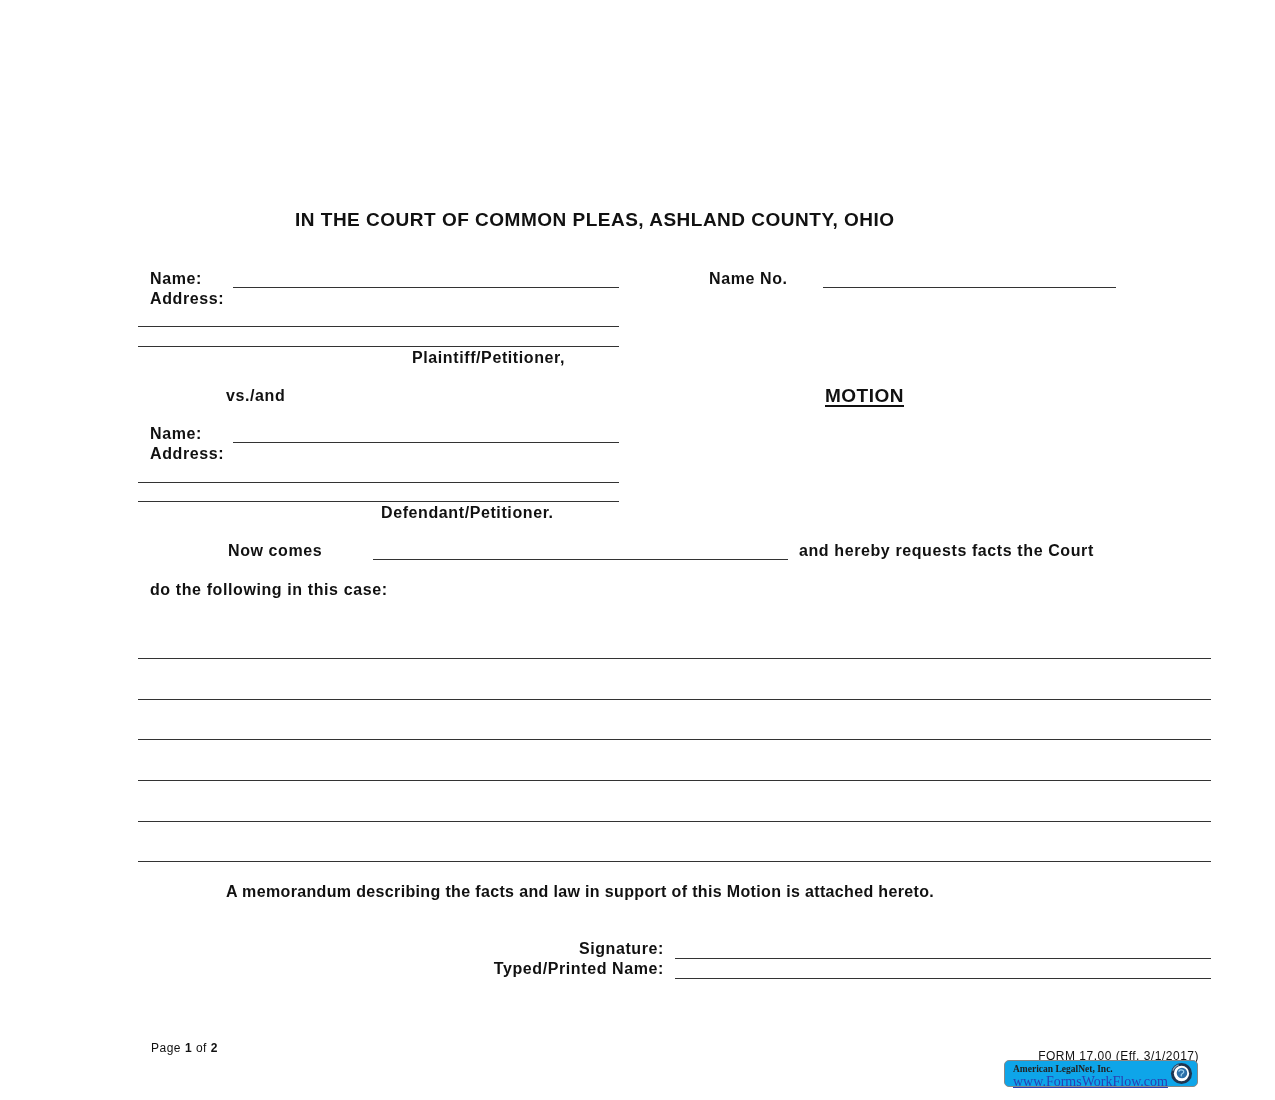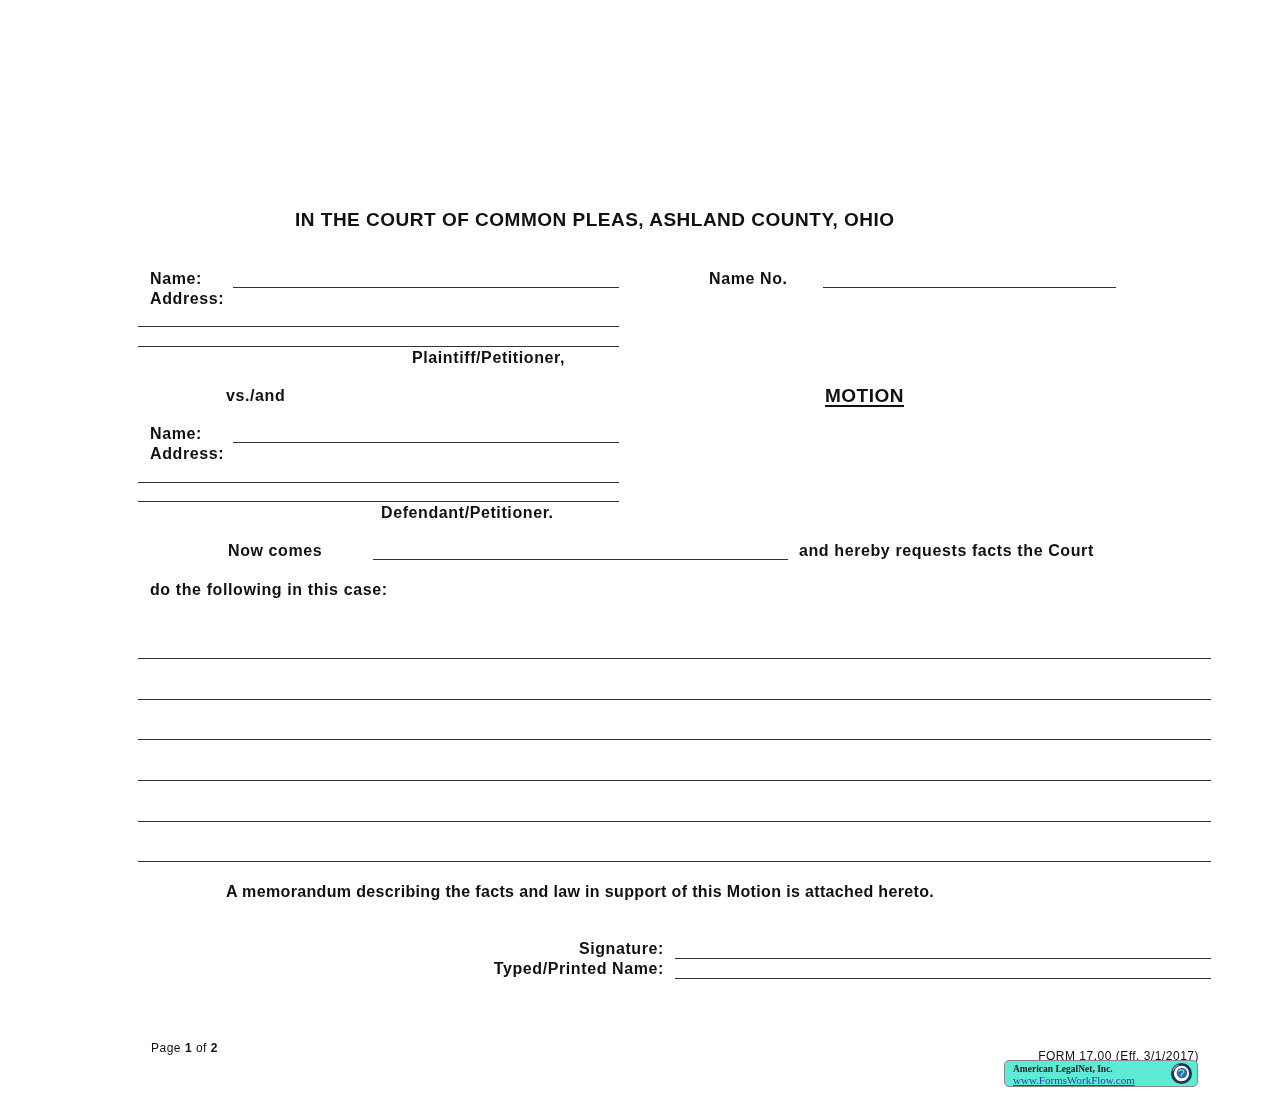--- a/index.html
+++ b/index.html
@@ -41,39 +41,39 @@
     }
     .footer-txt { font-size: 12px; letter-spacing: 0.5px; line-height: 18px; }
     .badge {
       position: absolute;
       left: 1004px;
       top: 1060px;
       width: 194px;
       height: 27px;
       border: 1px solid #888888;
       border-radius: 5px;
-      background: #5eead4;
+      background: #0ea5e9;
       box-sizing: border-box;
     }
     .badge-name {
       position: absolute;
       left: 8px;
       top: 3px;
       font-family: "Liberation Serif", serif;
       font-weight: bold;
       font-size: 9.5px;
       color: #222222;
       white-space: nowrap;
     }
     .badge-url {
       position: absolute;
       left: 8px;
       top: 13px;
       font-family: "Liberation Serif", serif;
-      font-size: 11px;
+      font-size: 14px;
       color: #2a3fb0;
       text-decoration: underline;
       white-space: nowrap;
     }
     .badge-globe {
       position: absolute;
       right: 4px;
       top: 1px;
       width: 23px;
       height: 23px;

